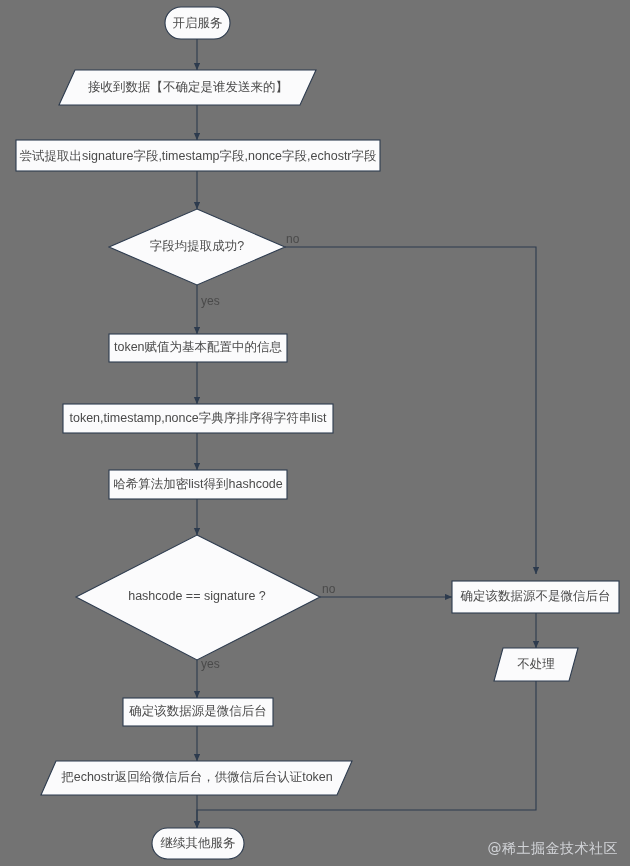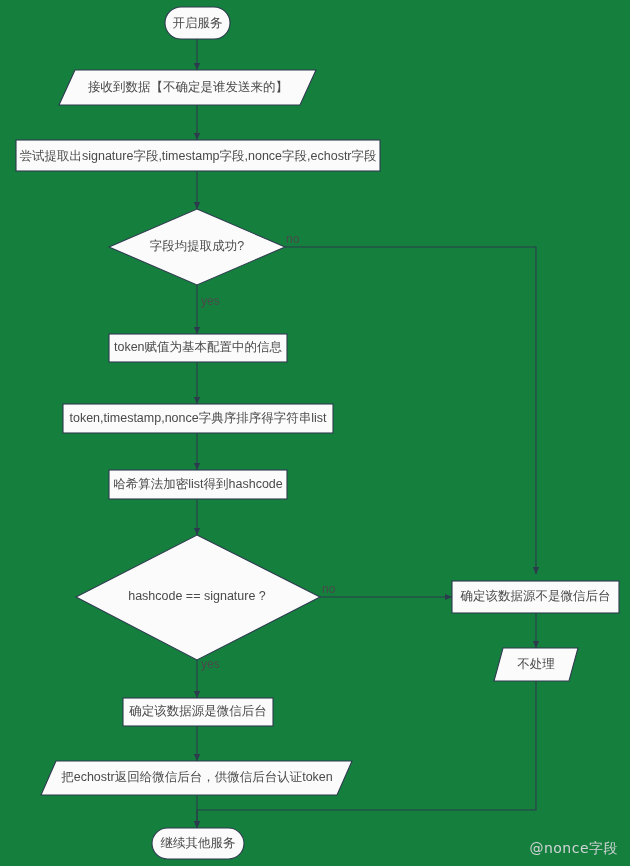--- a/index.html
+++ b/index.html
@@ -4,21 +4,21 @@
 <style>
   html, body {
     margin: 0;
     padding: 0;
     background: #ffffff;
   }
   #canvas {
     position: relative;
     width: 630px;
     height: 866px;
-    background: #15803d;
+    background: #737373;
     overflow: hidden;
     font-family: "Liberation Sans", "DejaVu Sans", sans-serif;
   }
   #flow {
     position: absolute;
     left: 0;
     top: 0;
     width: 630px;
     height: 866px;
   }
@@ -151,14 +151,14 @@
       <rect class="node-shape" x="152" y="828" width="92" height="31" rx="15.5" ry="15.5"></rect>
       <text class="node-label" x="198" y="844">继续其他服务</text>
     </g>
 
     <text class="edge-label" x="286" y="240">no</text>
     <text class="edge-label" x="201" y="302">yes</text>
     <text class="edge-label" x="322" y="590">no</text>
     <text class="edge-label" x="201" y="665">yes</text>
   </svg>
 
-  <div class="watermark">@nonce字段</div>
+  <div class="watermark">@稀土掘金技术社区</div>
 </div>
 
 </body></html>

